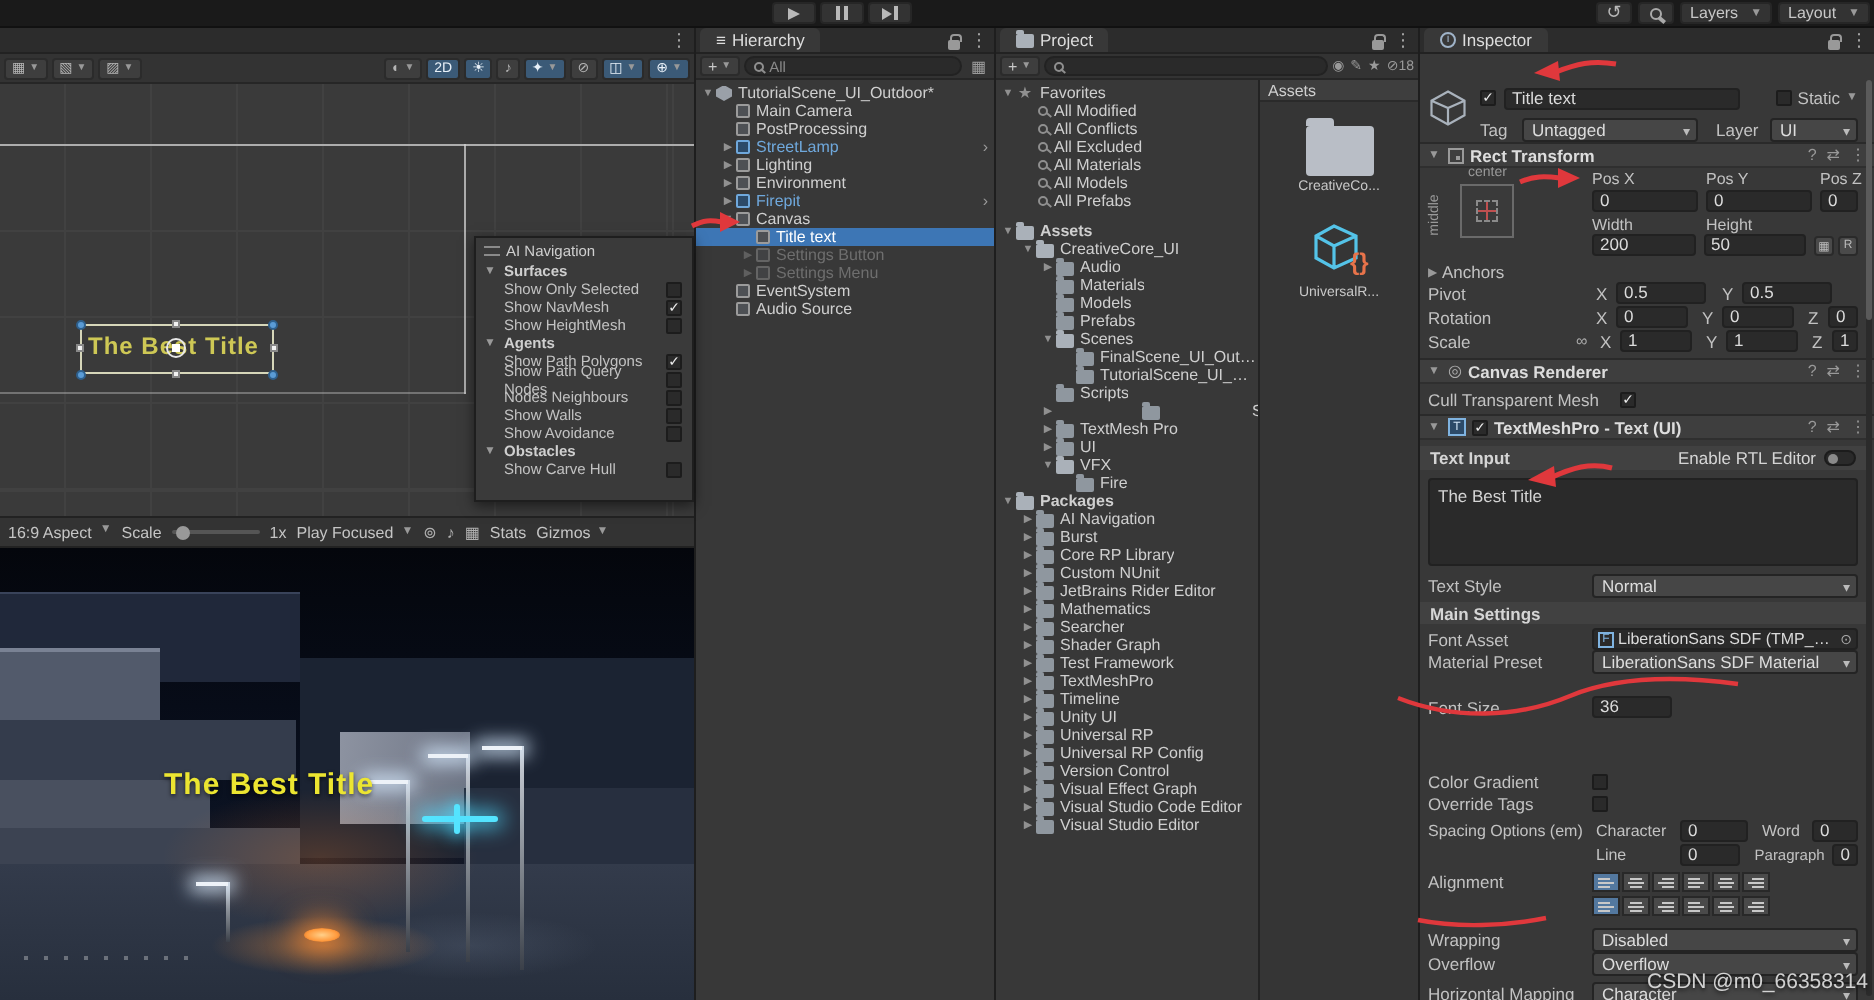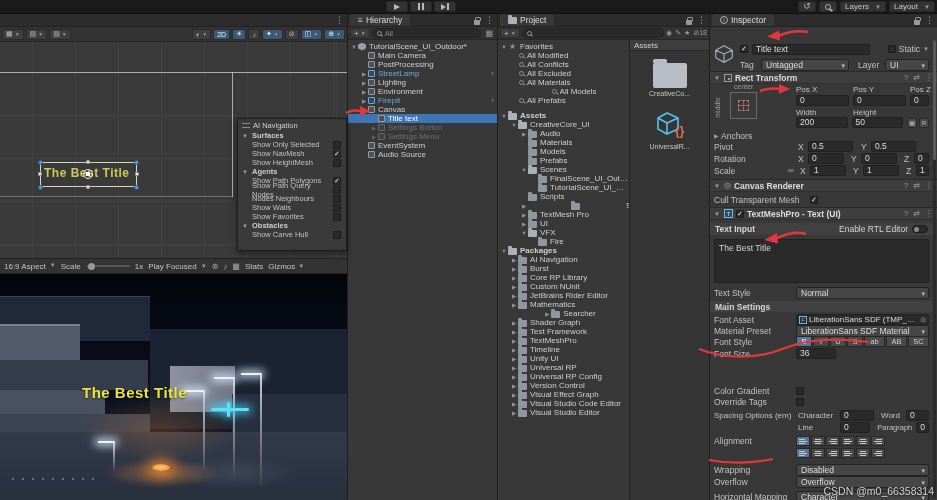--- a/index.html
+++ b/index.html
@@ -328,21 +328,21 @@
             </div>
             <div class="nav-item">
               <span>Nodes Neighbours</span>
               <span class="cb"></span>
             </div>
             <div class="nav-item">
               <span>Show Walls</span>
               <span class="cb"></span>
             </div>
             <div class="nav-item">
-              <span>Show Favorites</span>
+              <span>Show Avoidance</span>
               <span class="cb"></span>
             </div>
             <div class="nav-sec">
               <span class="fold">▼</span>
               <span>Obstacles</span>
             </div>
             <div class="nav-item">
               <span>Show Carve Hull</span>
               <span class="cb"></span>
             </div>
@@ -532,21 +532,21 @@
           <div class="trow p" style="padding-left: 12px;">
             <span class="arr"></span>
             <span class="ic ic-mag"></span>
             <span class="tlbl">All Excluded</span>
           </div>
           <div class="trow p" style="padding-left: 12px;">
             <span class="arr"></span>
             <span class="ic ic-mag"></span>
             <span class="tlbl">All Materials</span>
           </div>
-          <div class="trow p" style="padding-left: 12px; justify-content: center;">
+          <div class="trow p" style="padding-left: 12px;">
             <span class="arr"></span>
             <span class="ic ic-mag"></span>
             <span class="tlbl">All Models</span>
           </div>
           <div class="trow p" style="padding-left: 12px;">
             <span class="arr"></span>
             <span class="ic ic-mag"></span>
             <span class="tlbl">All Prefabs</span>
           </div>
           <div style="height: 6px;"></div>
@@ -653,21 +653,21 @@
           <div class="trow p" style="padding-left: 12px;">
             <span class="arr">▶</span>
             <span class="ic ic-folder"></span>
             <span class="tlbl">JetBrains Rider Editor</span>
           </div>
           <div class="trow p" style="padding-left: 12px;">
             <span class="arr">▶</span>
             <span class="ic ic-folder"></span>
             <span class="tlbl">Mathematics</span>
           </div>
-          <div class="trow p" style="padding-left: 12px; justify-content: center;">
+          <div class="trow p" style="padding-left: 12px;">
             <span class="arr">▶</span>
             <span class="ic ic-folder"></span>
             <span class="tlbl">Searcher</span>
           </div>
           <div class="trow p" style="padding-left: 12px;">
             <span class="arr">▶</span>
             <span class="ic ic-folder"></span>
             <span class="tlbl">Shader Graph</span>
           </div>
           <div class="trow p" style="padding-left: 12px;">
@@ -888,32 +888,20 @@
         <span class="lab">Font Asset</span>
         <span class="objfld">
           <span class="fico">F</span>
           <span style="overflow:hidden;text-overflow:ellipsis">LiberationSans SDF (TMP_Font Asset</span>
           <span class="target">⊙</span>
         </span>
       </div>
       <div class="abs" style="top:298px">
         <span class="lab">Material Preset</span>
         <span class="dd">LiberationSans SDF Material</span>
-      </div>
-      <div class="abs" style="top:309px">
-        <span class="lab">Font Style</span>
-        <span id="fontstyle-btns" style="display:flex;gap:1px;flex:1">
-            <span class="fsbtn active" style="width: 16px;">B</span>
-            <span class="fsbtn" style="width: 16px;">I</span>
-            <span class="fsbtn" style="width: 16px;">U</span>
-            <span class="fsbtn" style="width: 16px;">S</span>
-            <span class="fsbtn" style="width: 21px;">ab</span>
-            <span class="fsbtn" style="width: 21px;">AB</span>
-            <span class="fsbtn" style="width: 21px;">SC</span>
-          </span>
       </div>
       <div class="abs" style="top:321px">
         <span class="lab">Font Size</span>
         <span class="fld" style="width:40px">36</span>
       </div>
       <div class="abs" style="top:358px">
         <span class="lab">Color Gradient</span>
         <span class="cb"></span>
       </div>
       <div class="abs" style="top:369px">

